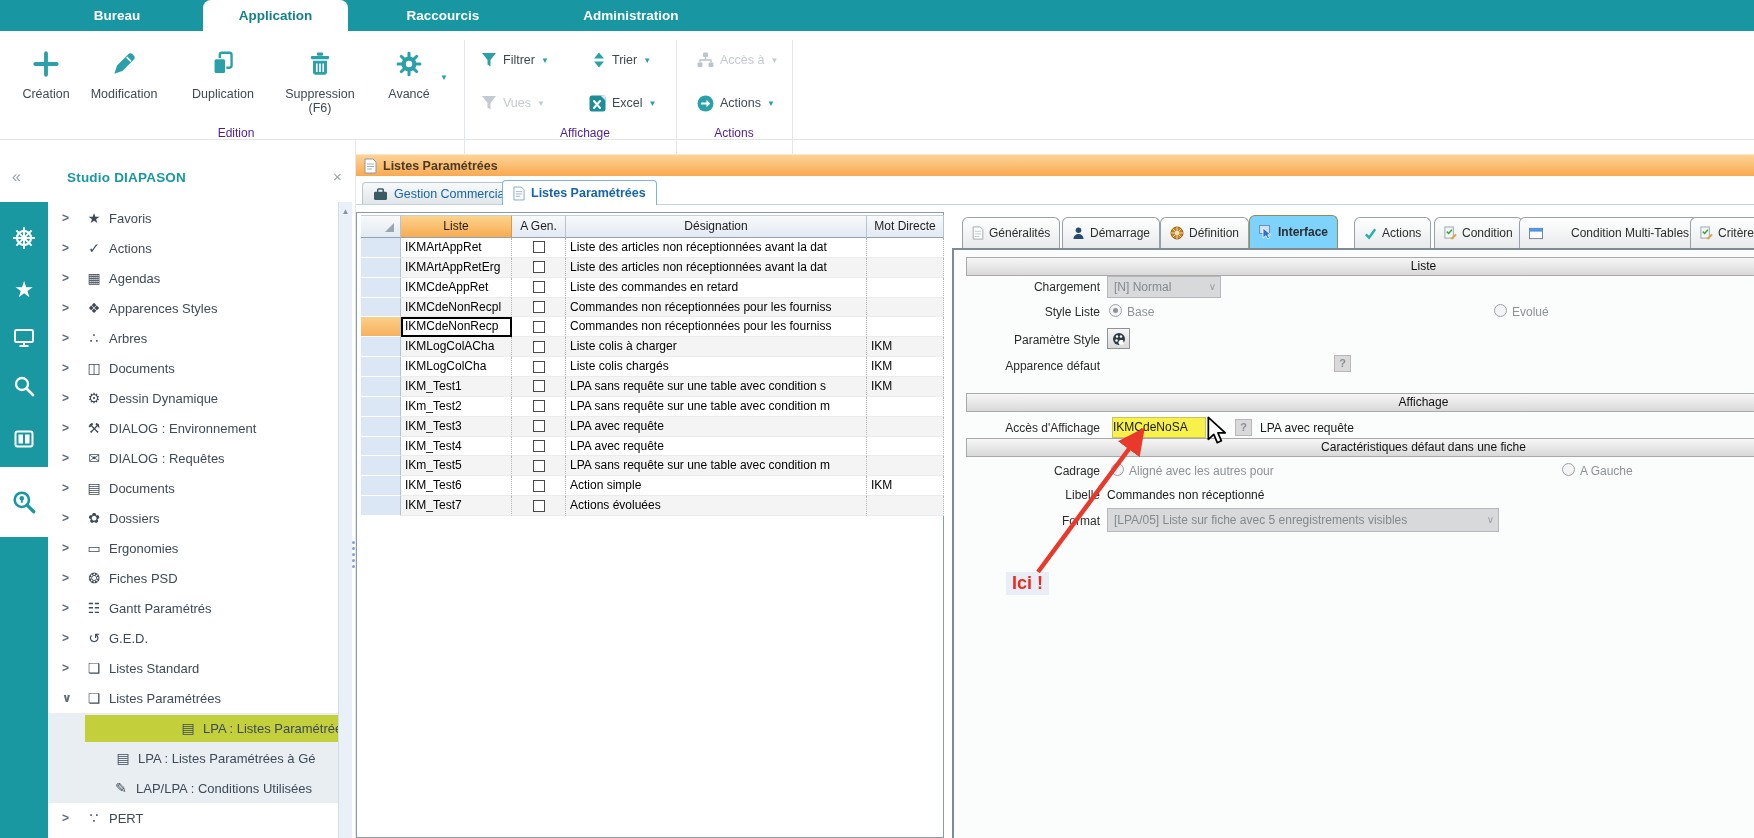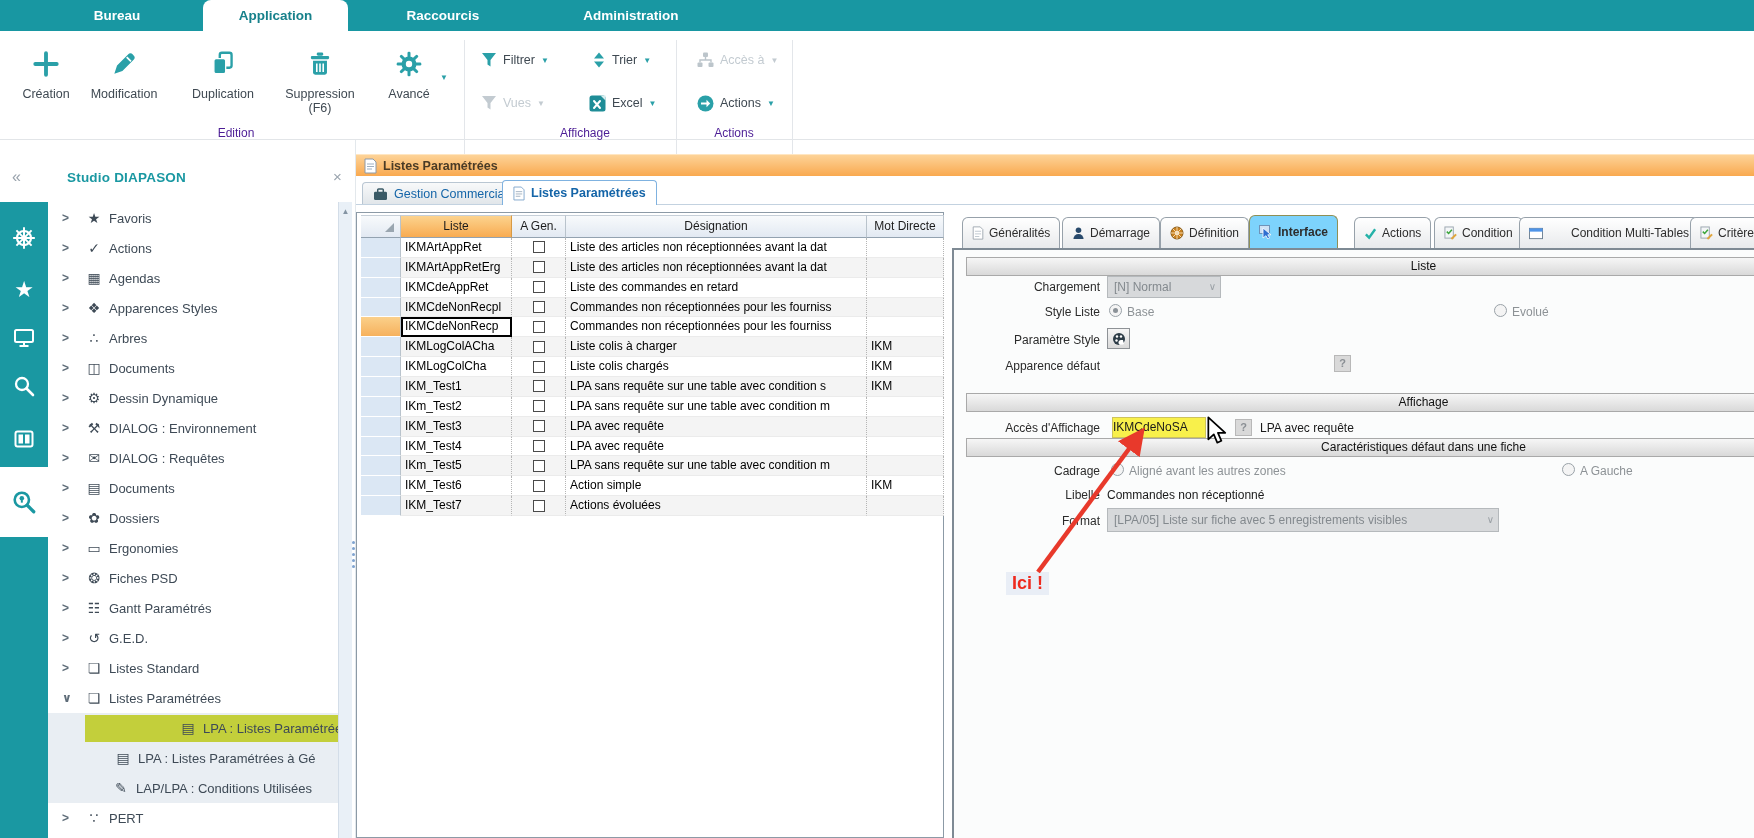--- a/index.html
+++ b/index.html
@@ -655,21 +655,21 @@
 
     <div class="flabel" style="top:171px;">Accès d'Affichage</div>
     <div class="ylfield" style="left:158px;top:167px;width:94px;height:21px;">IKMCdeNoSA</div>
     <div class="qbtn" style="left:281px;top:169px;">?</div>
     <div class="ptext" style="left:306px;top:171px;">LPA avec requête</div>
 
     <div class="sect" style="top:188px;">Caractéristiques défaut dans une fiche</div>
 
     <div class="flabel" style="top:214px;">Cadrage</div>
     <span class="radio" style="left:157px;top:213px;"></span>
-    <span class="rlabel" style="left:175px;top:214px;">Aligné avant les autres zones</span>
+    <span class="rlabel" style="left:175px;top:214px;">Aligné avec les autres pour</span>
     <span class="radio" style="left:608px;top:213px;"></span>
     <span class="rlabel" style="left:626px;top:214px;">A Gauche</span>
 
     <div class="flabel" style="top:238px;">Libellé</div>
     <div class="ptext" style="left:153px;top:238px;">Commandes non réceptionné</div>
 
     <div class="flabel" style="top:264px;">Format</div>
     <div class="dd" style="left:153px;top:258px;width:392px;height:24px;line-height:22px;"><span>[LPA/05] Liste sur fiche avec 5 enregistrements visibles</span><span class="dchev">∨</span></div>
 
     <div id="ici">Ici !</div>

